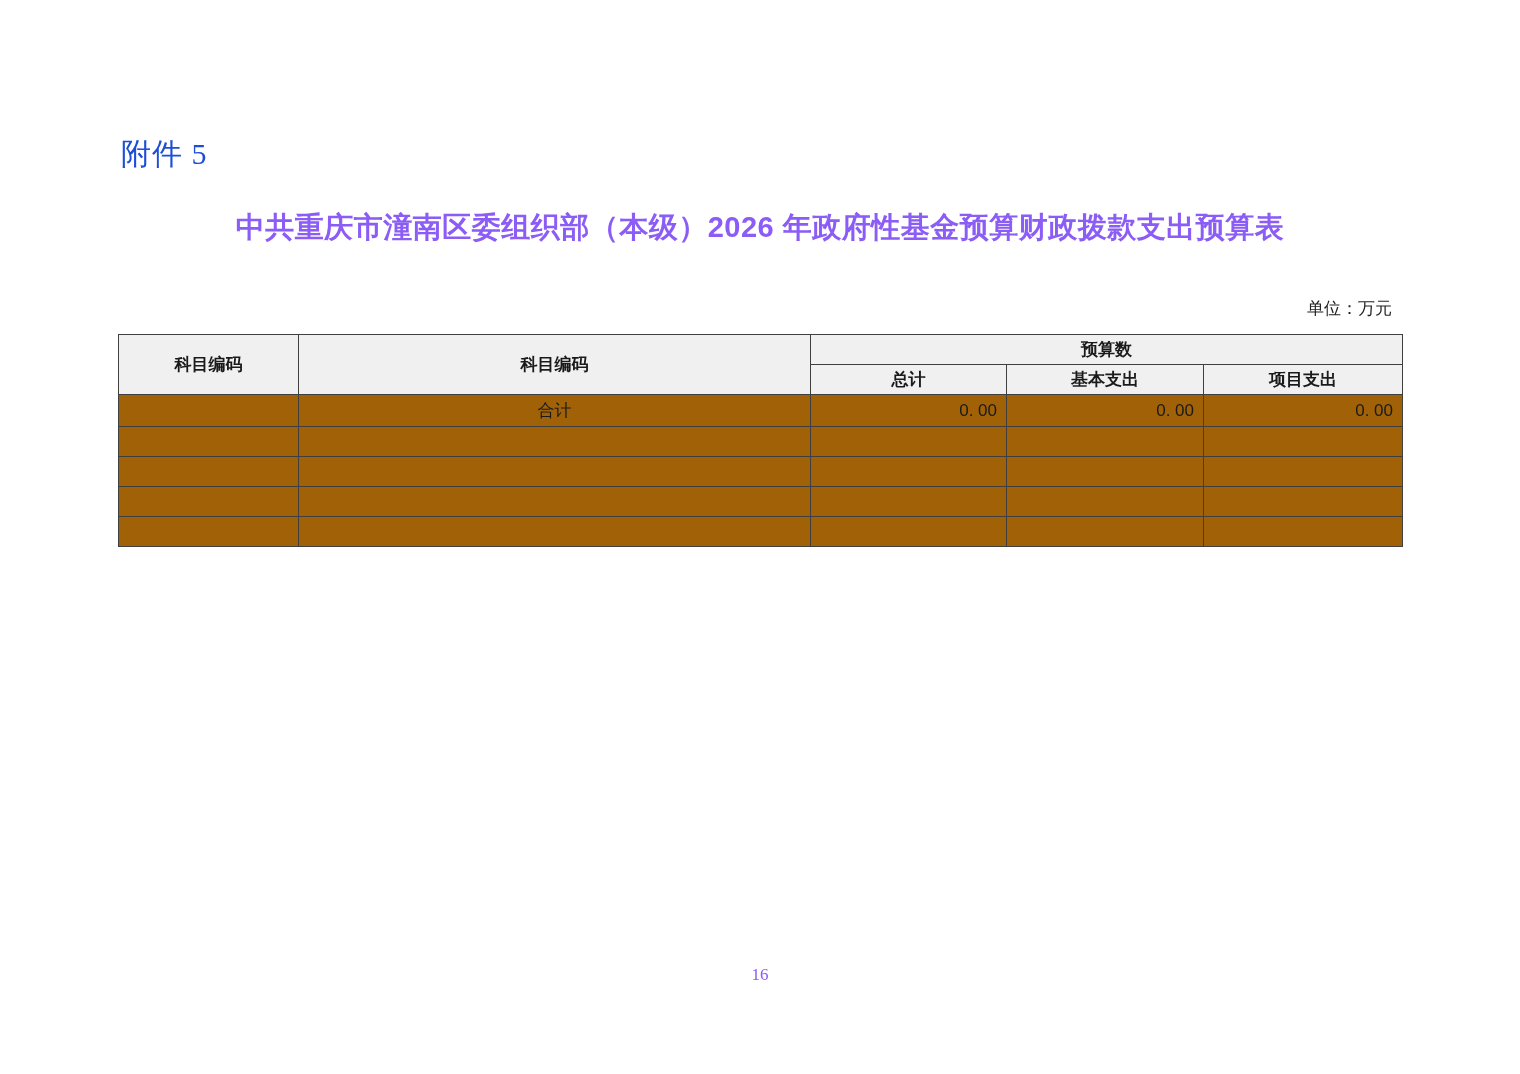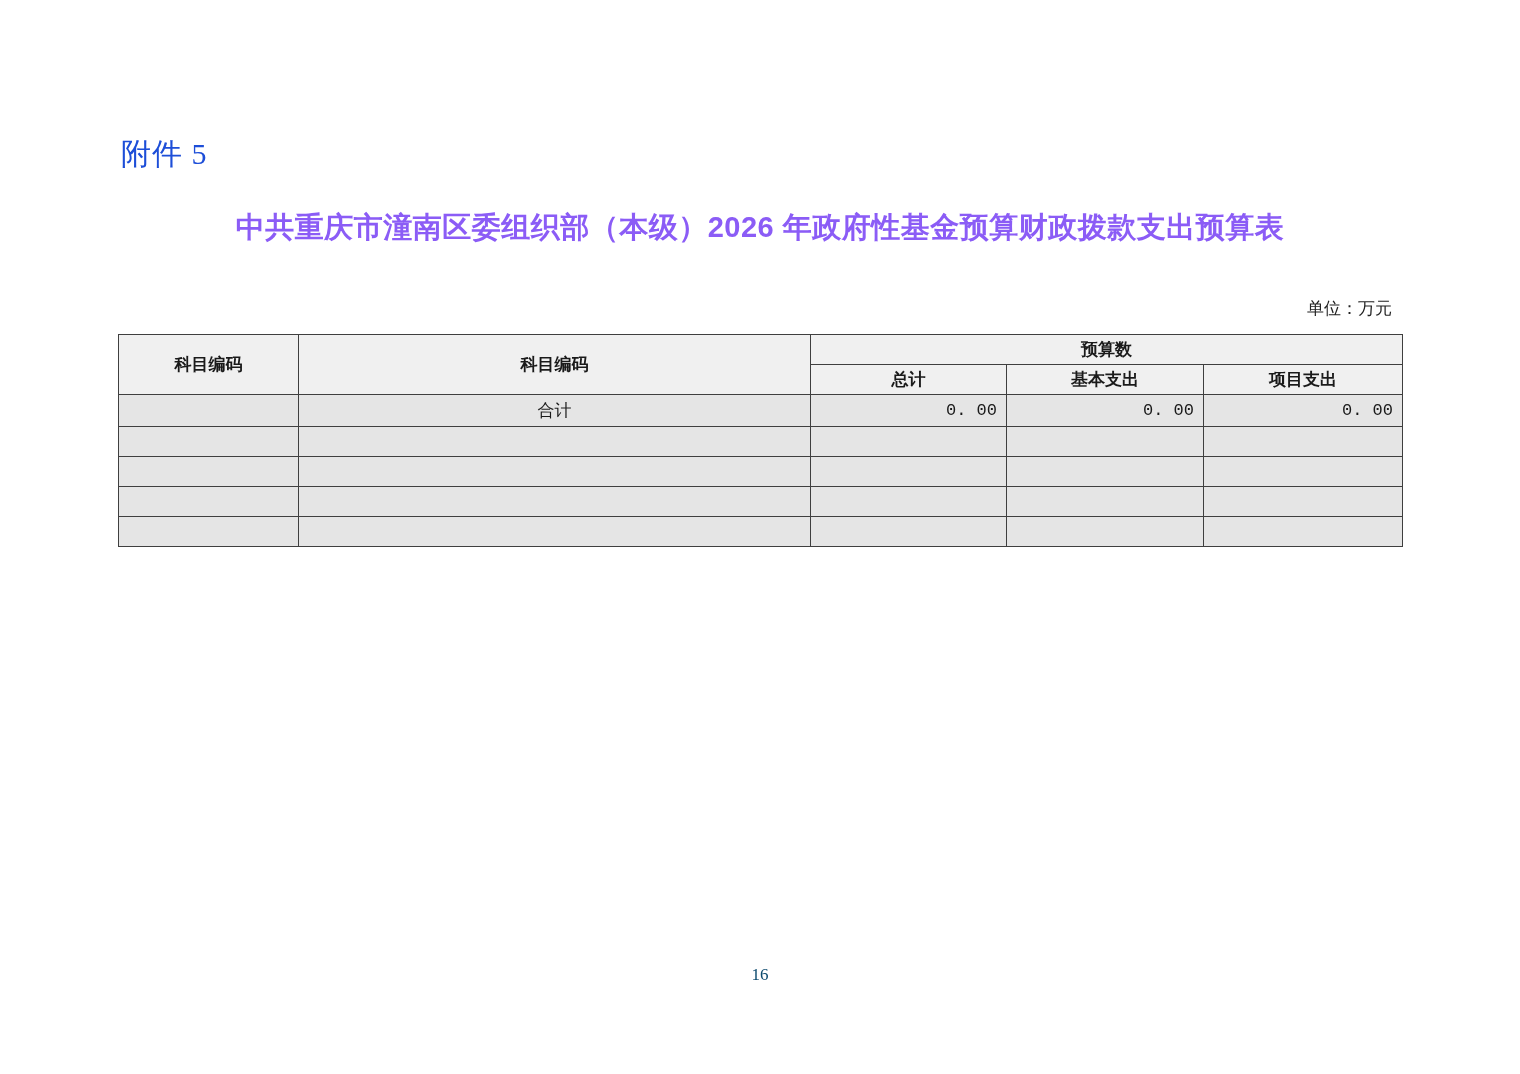--- a/index.html
+++ b/index.html
@@ -66,37 +66,37 @@
     font-family: "Liberation Sans", "DejaVu Sans", sans-serif;
     font-weight: bold;
     font-size: 17px;
     color: #1a1a1a;
     text-align: center;
   }
   .budget-table thead tr { height: 30px; }
   .budget-table tbody tr { height: 30px; }
   .budget-table tbody tr.row-total { height: 32px; }
   .budget-table tbody td {
-    background: #e5e5e5;
+    background: #a16207;
     font-size: 17px;
-    font-family: Liberation Mono, monospace;
+    font-family: Liberation Sans, sans-serif;
   }
   .budget-table td.cell-code { text-align: center; }
   .budget-table td.cell-name { text-align: center; }
   .budget-table td.cell-num  { text-align: right; padding-right: 9px; }
 
   .page-number {
     position: absolute;
     left: 0;
     right: 0;
     top: 965px;
     text-align: center;
     font-size: 17px;
     font-family: "Liberation Serif", "DejaVu Serif", serif;
-    color: #0c4a6e;
+    color: #8b5cf6;
   }
 </style>
 </head>
 <body>
 
 <div class="attachment-label">附件 5</div>
 
 <div class="doc-title">中共重庆市潼南区委组织部（本级）2026 年政府性基金预算财政拨款支出预算表</div>
 
 <div class="unit-note">单位：万元</div>

